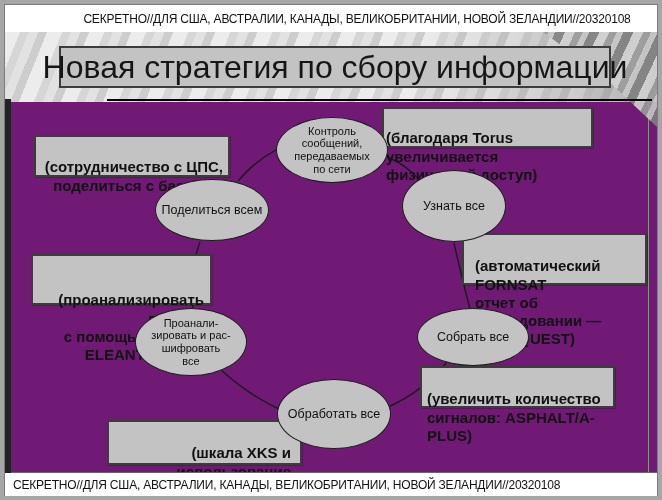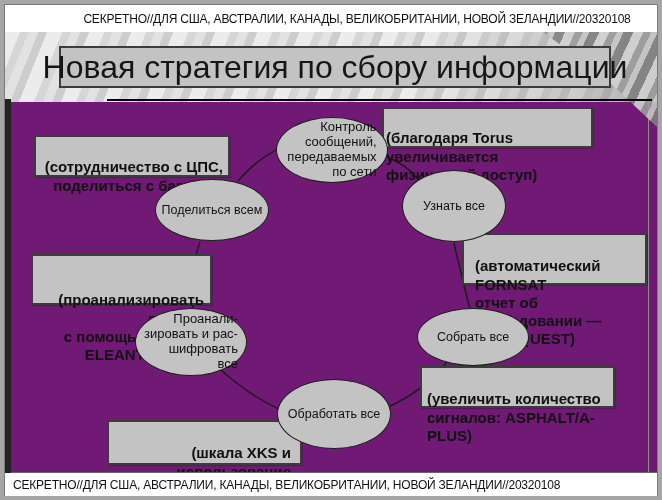--- a/index.html
+++ b/index.html
@@ -47,21 +47,21 @@
     font-size:12px;letter-spacing:-0.2px;white-space:nowrap;z-index:6;
   }
   
   .arcs{position:absolute;left:0;top:0;width:662px;height:500px;z-index:1;pointer-events:none;}
   .node{
     position:absolute;z-index:3;box-sizing:border-box;
     background:var(--node-fill,#c4c4c4);border:1.5px solid var(--node-border,#1c1c1c);
     border-radius:50%;display:flex;align-items:center;justify-content:center;
     text-align:center;font-size:12.5px;line-height:1.15;white-space:pre-line;
   }
-  .node.small-text{font-size:13px;text-align:right;}
+  .node.small-text{font-size:11px;}
   .n-monitor {left:272px;top:113px;width:112px;height:66px;}
   .n-know    {left:398px;top:166px;width:104px;height:72px;}
   .n-collect {left:413px;top:304px;width:112px;height:58px;}
   .n-process {left:273px;top:375px;width:114px;height:70px;}
   .n-analyze {left:131px;top:304px;width:112px;height:68px;}
   .n-share   {left:151px;top:175px;width:114px;height:62px;}
   .callout{
     position:absolute;z-index:2;box-sizing:border-box;
     background:var(--node-fill,#c4c4c4);border:2px solid var(--box-border,#3c3c3c);
     font-size:15px;line-height:1.22;white-space:pre-line;

